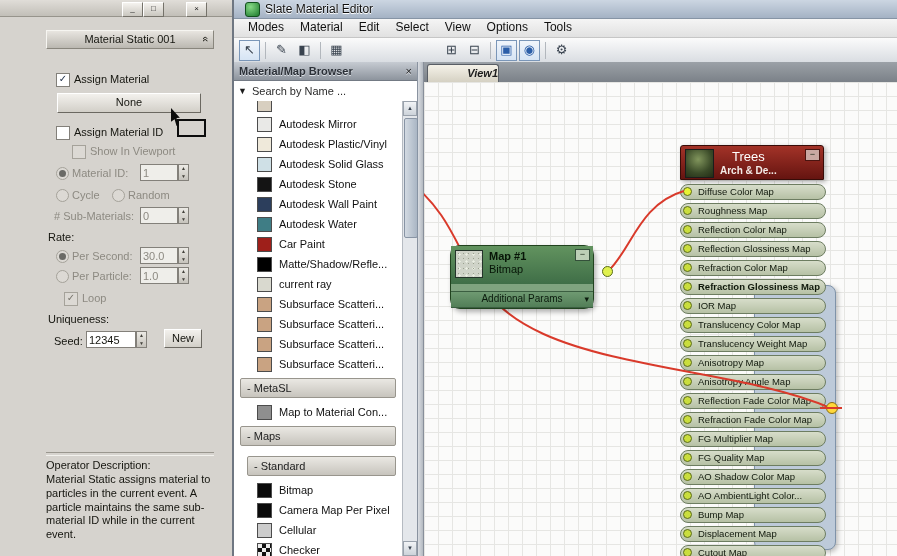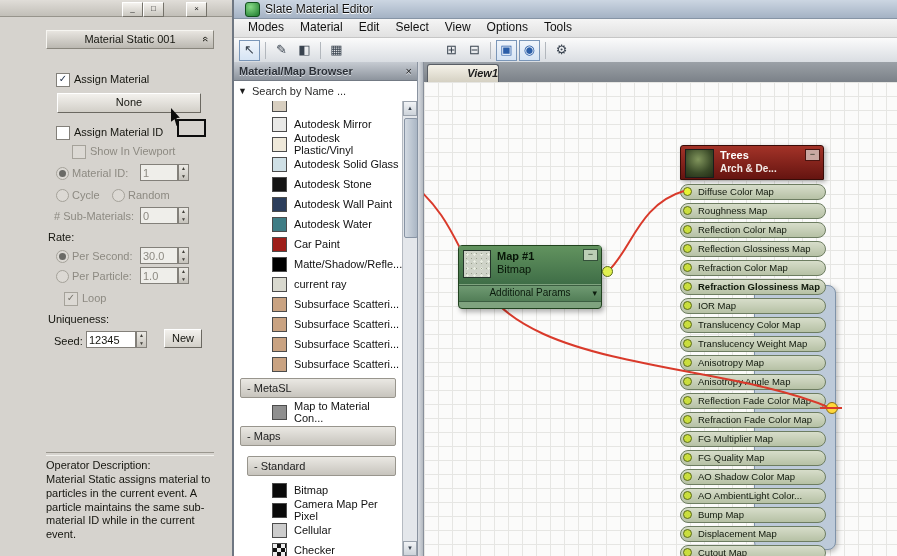--- a/index.html
+++ b/index.html
@@ -56,21 +56,21 @@
   .sw-content{position:absolute;top:62px;left:0;right:0;bottom:0;}
   
   .browser{position:absolute;left:0;top:0;width:184px;bottom:0;background:#404040;border-right:1px solid #8a93a0;box-sizing:border-box;}
   .b-head{height:18px;background:linear-gradient(#c6cbd2,#8d949d);border-bottom:1px solid #737a84;display:flex;align-items:center;
           padding:0 5px;font-size:11px;font-weight:bold;color:#2b3037;text-shadow:0 1px 0 #dde1e6;}
   .b-close{margin-left:auto;font-size:11px;color:#1c1c1c;font-weight:normal;}
   .b-search{height:20px;border-bottom:1px solid #9aa0a8;background:#fff;display:flex;align-items:center;padding:0 4px;gap:3px;}
   .b-filter{font-size:9px;color:#1c1c1c;}
   .b-search input{flex:1;border:none;outline:none;font-size:11px;color:#2c2c2c;font-family:"Liberation Sans",sans-serif;background:#fff;min-width:0;}
   .b-list{position:absolute;top:39px;left:0;right:15px;bottom:0;overflow:hidden;background:#fff;}
-  .b-item{height:20px;display:flex;align-items:center;padding-left:38px;gap:7px;font-size:11px;color:#111;}
+  .b-item{height:20px;display:flex;align-items:center;padding-left:23px;gap:7px;font-size:11px;color:#111;}
   .b-item.partial{margin-top:-7px;}
   .b-icon{width:13px;height:13px;border:1px solid #4c4c4c;flex:none;}
   .b-icon.checker{background-image:linear-gradient(45deg,#111 25%,transparent 25%,transparent 75%,#111 75%),
                   linear-gradient(45deg,#111 25%,#ececec 25%,#ececec 75%,#111 75%);
                   background-size:8px 8px;background-position:0 0,4px 4px;background-color:#ececec;}
   .b-group{height:18px;margin:4px 6px;background:linear-gradient(#eae8e3,#c7c4bd);border:1px solid #98958d;border-radius:2px;
            font-size:11px;color:#222;display:flex;align-items:center;padding-left:6px;}
   .b-group.indent{margin-left:13px;}
   .b-group.spaced{margin-top:10px;}
   .b-scroll{position:absolute;top:39px;right:0;width:15px;bottom:0;background:#e4e7eb;border-left:1px solid #b5bac1;box-sizing:border-box;}
@@ -82,39 +82,39 @@
   
   .view{position:absolute;left:190px;top:0;right:0;bottom:0;}
   .tabstrip{height:20px;background:linear-gradient(#9ba1a7,#7b8188);border-bottom:1px solid #5e646b;position:relative;}
   .tab{position:absolute;left:3px;top:2px;width:72px;height:18px;border-radius:3px 3px 0 0;
        background:linear-gradient(#f5f2e9,#d5d1c3);border:1px solid #595e65;border-bottom:none;box-sizing:border-box;
        font-size:11px;font-style:italic;font-weight:bold;text-align:right;line-height:16px;color:#1d1d1d;}
   .canvas{position:absolute;top:20px;left:0;right:0;bottom:0;overflow:hidden;background-color:#fbfbfa;
           background-image:linear-gradient(#e6e6e3 1px,transparent 1px),linear-gradient(90deg,#e6e6e3 1px,transparent 1px);
           background-size:14px 14px;}
   
-  .n-map{position:absolute;left:34px;top:163px;width:142px;height:62px;z-index:4;background:#7fa37f;
-         border:1px solid #21431f;border-radius:4px;box-shadow:2px 3px 5px rgba(0,0,0,.3);}
+  .n-map{position:absolute;left:26px;top:163px;width:142px;height:62px;z-index:4;background:#7fa37f;
+         border:1px solid #21431f;border-radius:10px;box-shadow:2px 3px 5px rgba(0,0,0,.3);}
   .n-map-head{height:38px;background:linear-gradient(#62935f,#3f6e47);display:flex;padding:4px 4px 0 4px;gap:6px;box-sizing:border-box;}
   .thumb-noise{width:26px;height:26px;border:1px solid #24342a;background-color:#cfd3c8;
                background-image:radial-gradient(#99a08d 15%,transparent 16%),radial-gradient(#eaeee2 20%,transparent 21%);
                background-size:5px 5px,7px 7px;flex:none;}
   .n-map-title{font-size:11px;font-weight:bold;color:#071507;line-height:1.2;}
   .n-map-sub{font-size:11px;color:#071507;line-height:1.2;}
   .n-minus{position:absolute;top:3px;right:3px;width:13px;height:10px;background:#bccfb6;border:1px solid #34503a;
            font-size:9px;line-height:8px;text-align:center;color:#102010;}
-  .n-params{margin-top:1px;height:15px;background:linear-gradient(#6f9a72,#527e57);border-top:1px solid #3b5e41;border-bottom:1px solid #3b5e41;
+  .n-params{margin-top:7px;height:15px;background:linear-gradient(#6f9a72,#527e57);border-top:1px solid #3b5e41;border-bottom:1px solid #3b5e41;
             font-size:10px;text-align:center;line-height:14px;color:#0b1b0d;position:relative;}
   .n-params .exp{position:absolute;right:4px;top:0;font-size:9px;}
   .n-trees-head{position:absolute;left:256px;top:63px;width:144px;height:35px;z-index:2;border-radius:3px 3px 0 0;
                 background:linear-gradient(#a33328,#651410);border:1px solid #380c08;display:flex;padding:3px 4px;gap:6px;
                 box-sizing:border-box;box-shadow:2px 2px 5px rgba(0,0,0,.3);}
   .thumb-tree{width:27px;height:27px;border:1px solid #1c1c1c;flex:none;
               background:radial-gradient(circle at 45% 35%,#81955c,#3a4a28 60%,#222c16);}
-  .n-trees-title{font-size:11px;font-weight:bold;color:#fff;line-height:1.25;}
+  .n-trees-title{font-size:13px;font-weight:normal;color:#fff;line-height:1.25;text-align:center;}
   .n-trees-sub{font-size:10px;font-weight:bold;color:#f3ebe7;line-height:1.25;}
   .n-trees-head .n-minus{background:#c9a8a2;border-color:#4a1410;}
   .n-body{position:absolute;left:330px;top:203px;width:80px;height:263px;z-index:1;background:#bdcad9;
           border:1px solid #7f93a9;border-radius:8px;box-shadow:2px 2px 5px rgba(0,0,0,.25);}
   .slot{position:absolute;left:256px;width:146px;height:16px;z-index:2;border-radius:8px;box-sizing:border-box;
         background:linear-gradient(#d7ddca,#b6c1a5);border:1px solid #6d7d61;font-size:9.5px;line-height:13px;color:#10180c;
         padding-left:17px;white-space:nowrap;overflow:hidden;}
   .slot .sock{position:absolute;left:2px;top:2px;width:9px;height:9px;border-radius:50%;background:#cade3d;border:1px solid #5b6b1e;box-sizing:border-box;}
   .slot.connected .sock{background:#e7f432;}
   #wires{position:absolute;left:0;top:0;width:100%;height:100%;z-index:3;pointer-events:none;}

